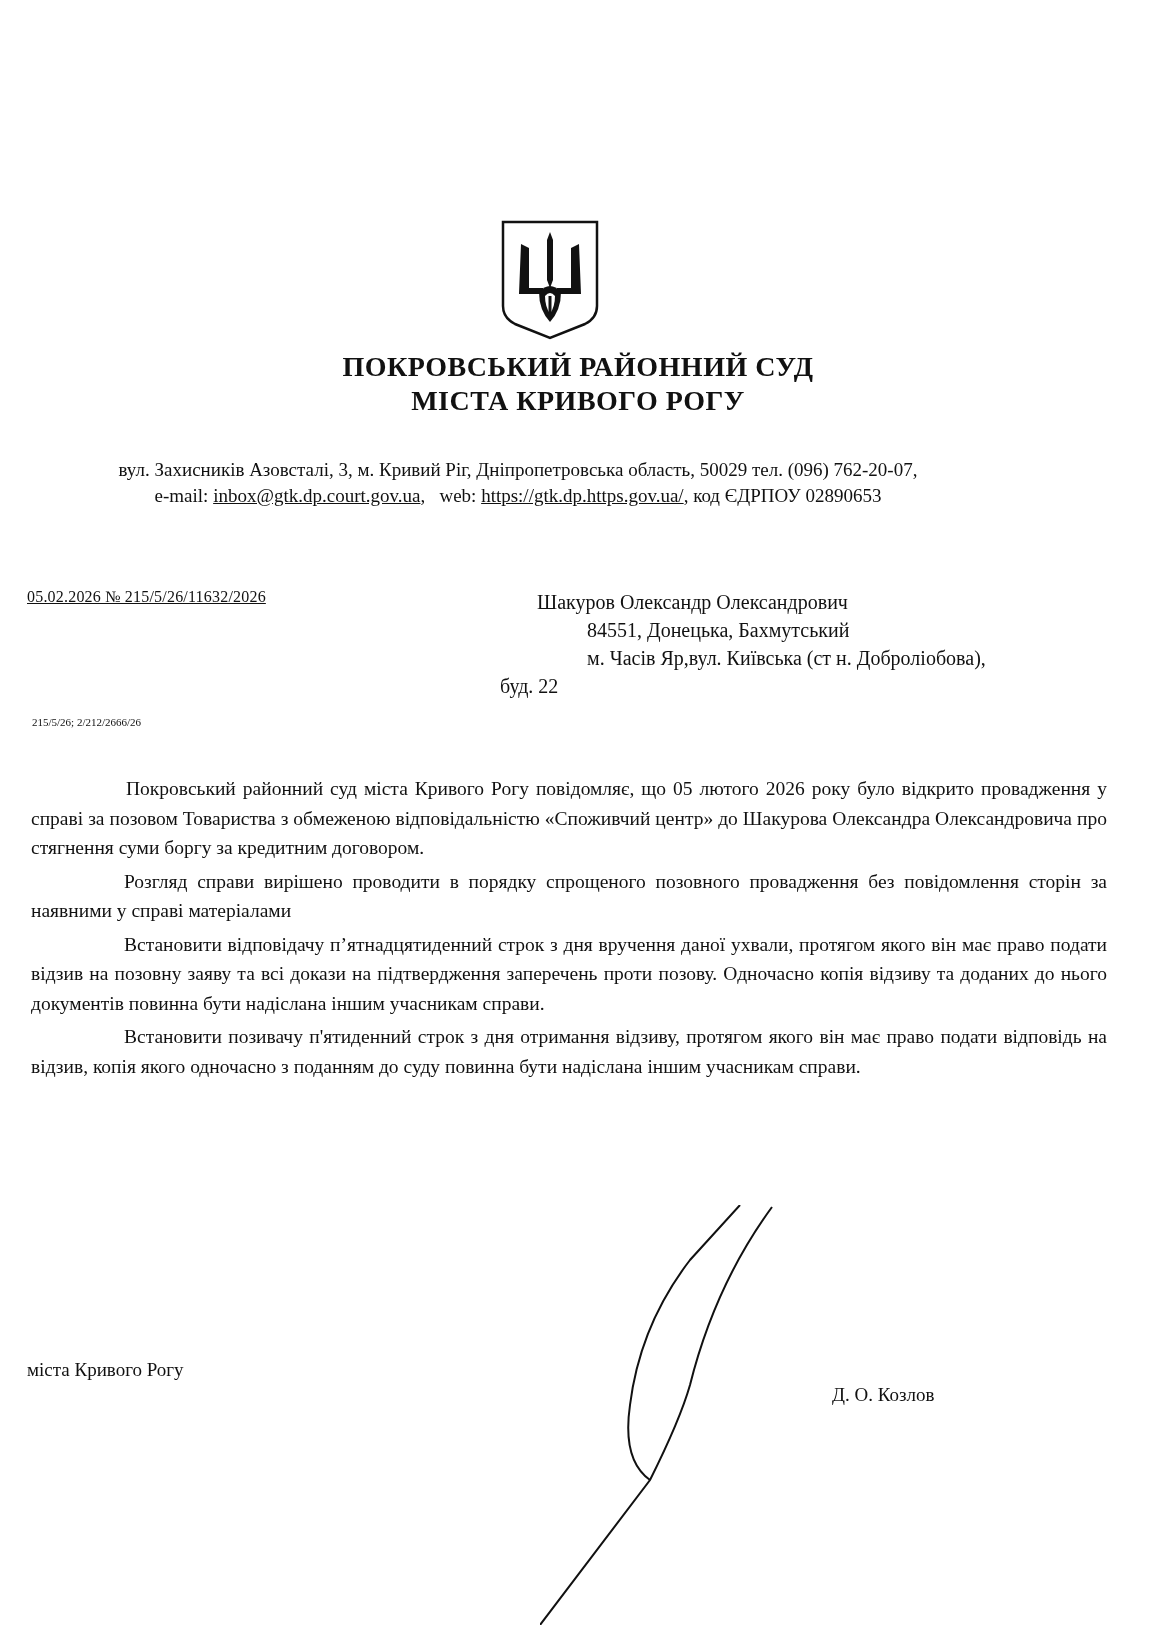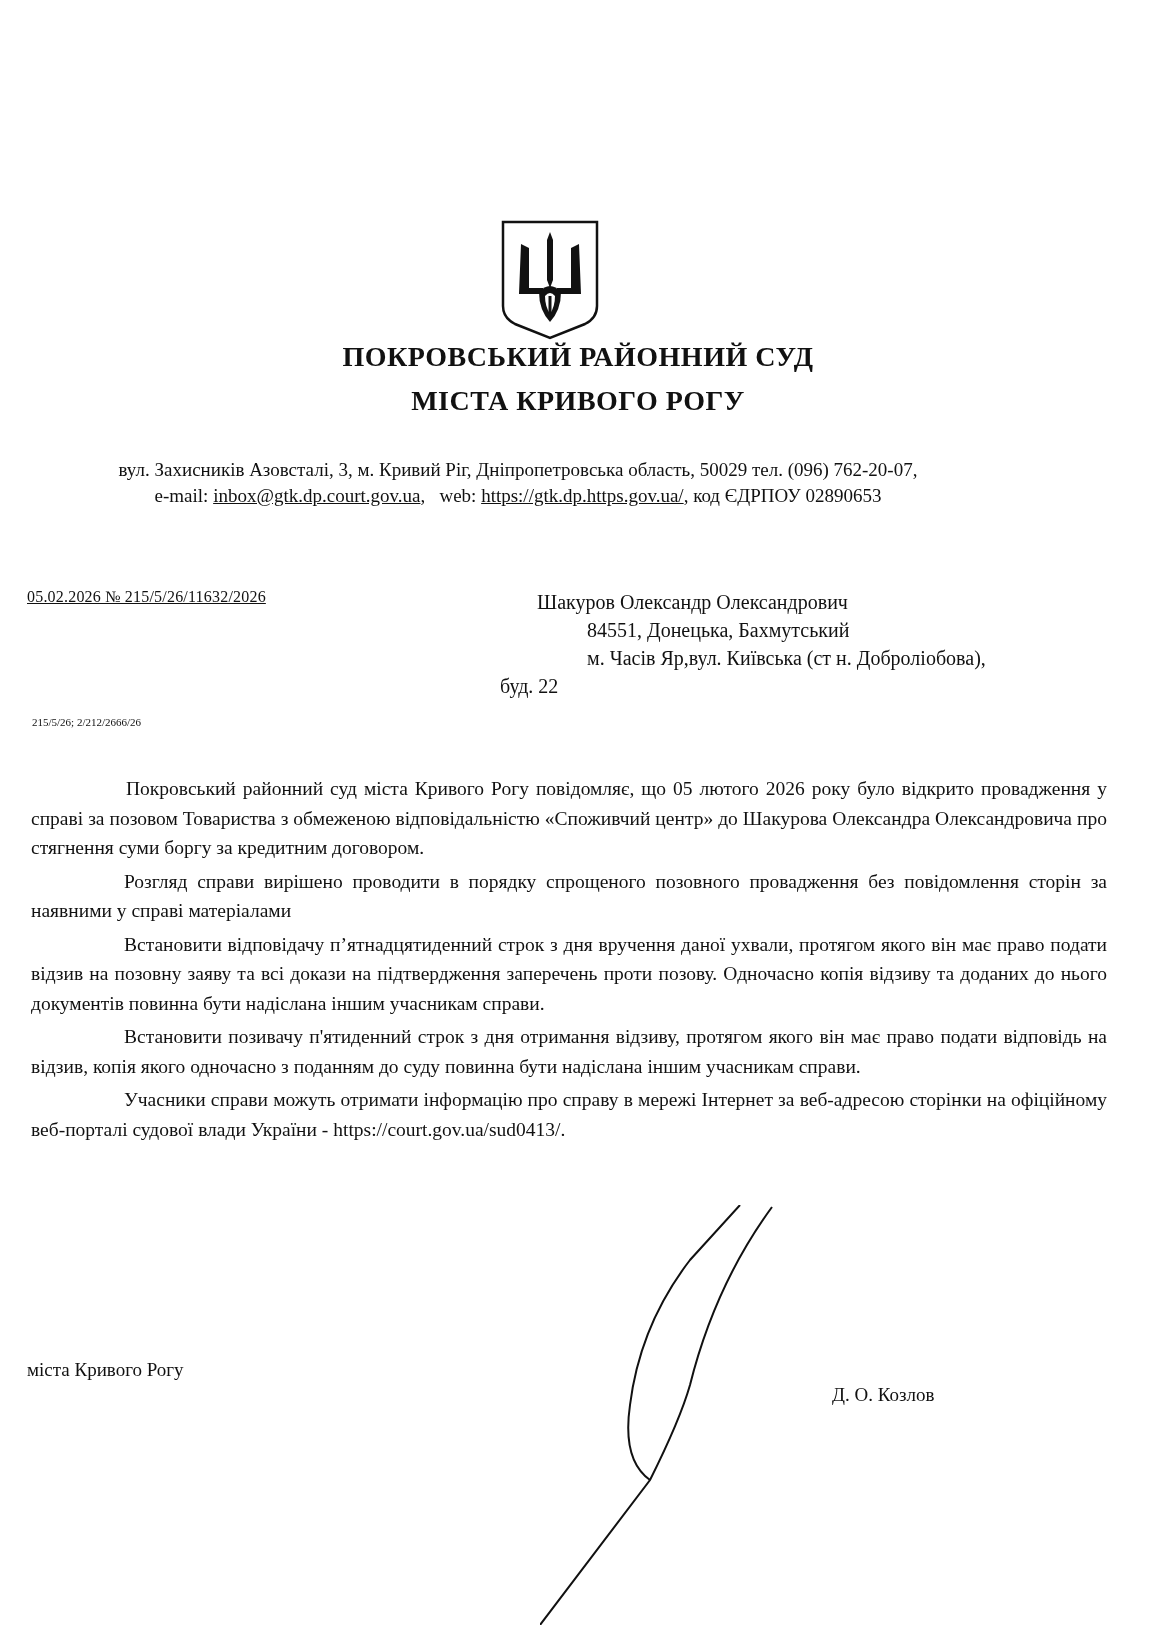--- a/index.html
+++ b/index.html
@@ -1,21 +1,21 @@
 <!DOCTYPE html>
 <html><head>
   <meta charset="utf-8">
   <style>
     html, body { margin: 0; padding: 0; background: #ffffff; }
     body { width: 1156px; height: 1632px; position: relative; overflow: hidden;
            font-family: "Liberation Serif", "DejaVu Serif", serif; color: #111; }
     .abs { position: absolute; }
     .emblem { left: 499px; top: 218px; width: 102px; height: 122px; }
     .title { left: 0; width: 1156px; text-align: center; font-weight: bold; font-size: 28px; letter-spacing: 0.5px; line-height: 34px; }
-    .title1 { top: 340px; }
+    .title1 { top: 350px; }
     .title2 { top: 384px; }
     .addr { left: 0; width: 1036px; text-align: center; font-size: 19px; line-height: 26px; }
     .addr1 { top: 457px; }
     .addr2 { top: 483px; }
     .u { text-decoration: underline; }
     .outno { left: 27px; top: 588px; font-size: 16px; text-decoration: underline; letter-spacing: 0.2px; }
     .recipient { font-size: 20px; line-height: 28px; text-align: right; }
     .r1 { left: 537px; top: 588px; }
     .r2 { left: 587px; top: 616px; }
     .r3 { left: 587px; top: 644px; }
@@ -63,21 +63,20 @@
 <div class="abs recipient r3">м. Часів Яр,вул. Київська (ст н. Доброліобова),</div>
 <div class="abs recipient r4">буд. 22</div>
 
 <div class="abs ref">215/5/26; 2/212/2666/26</div>
 
 <div class="abs body">
   <p class="first">Покровський районний суд міста Кривого Рогу повідомляє, що 05 лютого 2026 року було відкрито провадження у справі за позовом Товариства з обмеженою відповідальністю «Споживчий центр» до Шакурова Олександра Олександровича про стягнення суми боргу за кредитним договором.</p>
   <p>Розгляд справи вирішено проводити в порядку спрощеного позовного провадження без повідомлення сторін за наявними у справі матеріалами</p>
   <p>Встановити відповідачу п’ятнадцятиденний строк з дня вручення даної ухвали, протягом якого він має право подати відзив на позовну заяву та всі докази на підтвердження заперечень проти позову. Одночасно копія відзиву та доданих до нього документів повинна бути надіслана іншим учасникам справи.</p>
   <p>Встановити позивачу п'ятиденний строк з дня отримання відзиву, протягом якого він має право подати відповідь на відзив, копія якого одночасно з поданням до суду повинна бути надіслана іншим учасникам справи.</p>
-  <p>Учасники справи можуть отримати інформацію про справу в мережі Інтернет за веб-адресою сторінки на офіційному веб-порталі судової влади України - https://court.gov.ua/sud0413/.</p>
 </div>
 
 <div class="abs sig-left">
   <div>міста Кривого Рогу</div>
 </div>
 <div class="abs sig-right">Д. О. Козлов</div>
 
 <svg class="abs signature" viewBox="0 0 260 420">
   <path d="M200 0 L150 55 Q100 120 90 200 Q82 255 110 275" fill="none" stroke="#111" stroke-width="2"></path>
   <path d="M232 2 Q175 80 150 180 Q140 215 110 275 L0 420" fill="none" stroke="#111" stroke-width="2"></path>

